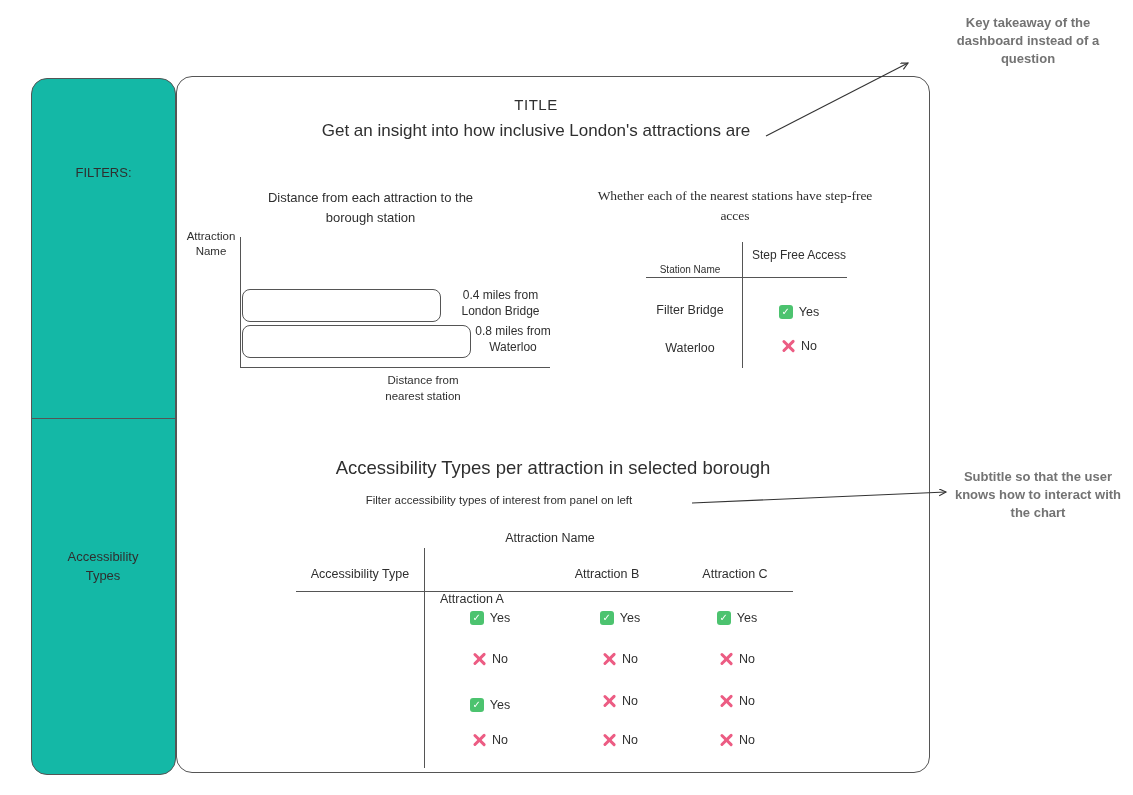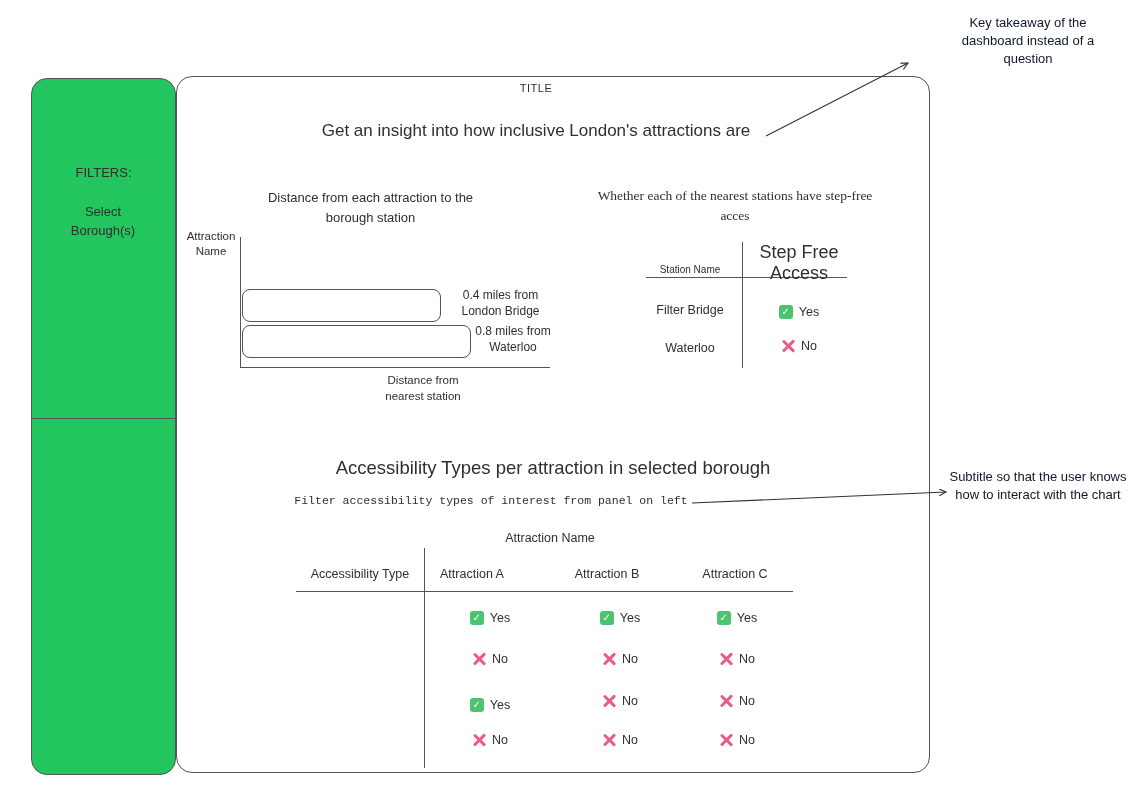--- a/index.html
+++ b/index.html
@@ -17,71 +17,71 @@
     color:var(--text);
     overflow:hidden;
   }
   .abs{position:absolute;}
   .center{text-align:center;}
 
   
   .sidebar{
     left:31px;top:78px;width:145px;height:697px;
     border:1.6px solid var(--line);border-radius:16px;
-    background:#22c55e;
+    background:#14b8a6;
   }
   .sidebar-divider{
     position:absolute;left:-1px;top:339px;width:145px;height:0;
     border-top:1.6px solid var(--line);
   }
   .main-panel{
     left:176px;top:76px;width:754px;height:697px;
     border:1.6px solid var(--line);border-radius:16px;
     background:#fff;
   }
 
   .filters-label{left:0;top:86px;width:143px;font-size:13px;}
   .borough-label{left:21px;top:124px;width:100px;font-size:13px;line-height:1.45;}
   .acc-types-label{left:21px;top:469px;width:100px;font-size:13px;line-height:1.45;}
 
-  .page-title{left:176px;top:82px;width:720px;font-size:11px;letter-spacing:.5px;}
+  .page-title{left:176px;top:96px;width:720px;font-size:15px;letter-spacing:.5px;}
   .page-subtitle{left:176px;top:121px;width:720px;font-size:17px;}
 
   
   .chart-title{left:248px;top:188px;width:245px;font-size:13px;line-height:1.5;}
   .y-axis-label{left:184px;top:229px;width:54px;font-size:11.5px;line-height:1.3;}
   .y-axis{left:240px;top:237px;height:131px;width:0;border-left:1.6px solid var(--line);}
   .x-axis{left:240px;top:367px;width:310px;height:0;border-top:1.6px solid var(--line);}
   .bar{border:1.5px solid var(--line);border-radius:8px;background:#fff;}
   .bar-a{left:242px;top:289px;width:199px;height:33px;}
   .bar-b{left:242px;top:325px;width:229px;height:33px;}
   .bar-a-label{left:448px;top:288px;width:105px;font-size:12px;line-height:1.3;}
   .bar-b-label{left:458px;top:324px;width:110px;font-size:12px;line-height:1.3;}
   .x-axis-label{left:368px;top:373px;width:76px;font-size:11.5px;line-height:1.35;margin-left:17px;}
 
   
   .station-title{left:595px;top:186px;width:280px;font-size:13.5px;line-height:1.5;font-family:Liberation Serif, serif;}
   .station-vline{left:742px;top:242px;height:126px;width:0;border-left:1.5px solid var(--line);}
   .station-hline{left:646px;top:277px;width:201px;height:0;border-top:1.8px solid var(--line);}
   .station-col1{left:640px;top:257px;width:100px;font-size:10px;margin-top:7px;}
-  .station-col2{left:747px;top:242px;width:104px;font-size:18px;}
+  .station-col2{left:747px;top:248px;width:104px;font-size:12px;}
   .station-name-1{left:640px;top:303px;width:100px;font-size:12.5px;}
   .station-name-2{left:640px;top:341px;width:100px;font-size:12.5px;}
   .station-cell-1{left:747px;top:301px;width:104px;}
   .station-cell-2{left:747px;top:339px;width:104px;}
 
   
   .section-title{left:176px;top:457px;width:754px;font-size:18.5px;}
-  .section-subtitle{left:176px;top:494px;width:630px;font-size:11.5px;font-family:Liberation Mono, monospace;}
+  .section-subtitle{left:184px;top:494px;width:630px;font-size:11.5px;}
   .matrix-group-header{left:425px;top:531px;width:250px;font-size:12.5px;}
   .matrix-vline{left:424px;top:548px;height:220px;width:0;border-left:1.5px solid var(--line);}
   .matrix-hline{left:296px;top:591px;width:497px;height:0;border-top:1.8px solid var(--line);}
   .matrix-row-header{left:300px;top:567px;width:120px;font-size:12.5px;}
   .mcolh{top:567px;width:120px;font-size:12.5px;}
-  .mcolh-a{left:412px;}
+  .mcolh-a{left:412px;margin-top:25px;}
   .mcolh-b{left:547px;text-align:center;}
   .mcolh-c{left:675px;}
   .mcell{width:120px;}
   .mcol-a{left:430px;}
   .mcol-b{left:560px;}
   .mcol-c{left:677px;}
   .mrow-0{top:607px;}
   .mrow-1{top:652px;}
   .mrow-2{top:694px;}
   .mrow-3{top:733px;}
@@ -96,36 +96,36 @@
   .check-icon::before{content:"\2713";}
   .x-icon{position:relative;width:14px;height:14px;flex:0 0 auto;}
   .x-icon::before,.x-icon::after{
     content:"";position:absolute;left:5.6px;top:-1px;width:3.2px;height:16px;
     background:var(--pink);border-radius:2px;
   }
   .x-icon::before{transform:rotate(45deg);}
   .x-icon::after{transform:rotate(-45deg);}
 
   
-  .annotation{font-size:13px;line-height:1.4;color:#0f172a;}
+  .annotation{font-size:13px;line-height:1.4;color:#737373;font-weight:bold;}
   .ann-top{left:948px;top:14px;width:160px;}
   .ann-bottom{left:948px;top:468px;width:180px;}
 
   .arrows{left:0;top:0;width:1133px;height:795px;pointer-events:none;z-index:5;}
 </style>
 </head>
 <body>
 
 <div class="abs annotation ann-top center">Key takeaway of the dashboard instead of a question</div>
 <div class="abs annotation ann-bottom center">Subtitle so that the user knows how to interact with the chart</div>
 
 <div class="abs sidebar">
   <div class="abs filters-label center">FILTERS:</div>
-  <div class="abs borough-label center">Select Borough(s)</div>
   <div class="sidebar-divider"></div>
+  <div class="abs acc-types-label center">Accessibility Types</div>
 </div>
 
 <div class="abs main-panel"></div>
 
 <div class="abs page-title center">TITLE</div>
 <div class="abs page-subtitle center">Get an insight into how inclusive London's attractions are</div>
 
 <div class="abs chart-title center">Distance from each attraction to the borough station</div>
 <div class="abs y-axis-label center">Attraction Name</div>
 <div class="abs y-axis"></div>

